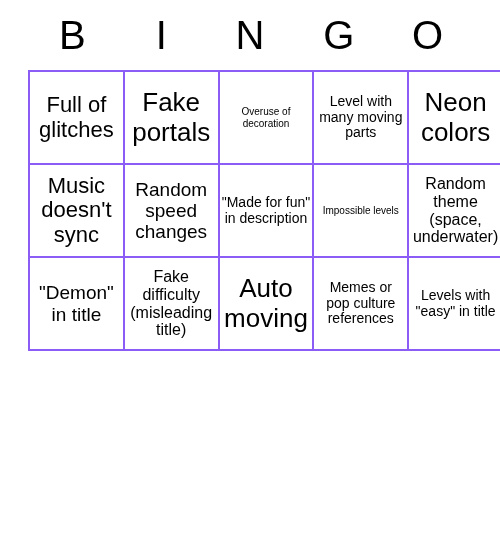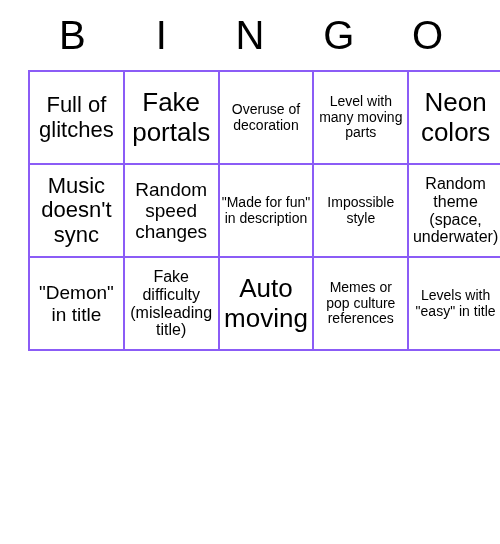--- a/index.html
+++ b/index.html
@@ -63,21 +63,21 @@
   }
   .cell-text {
     display: block;
     width: 100%;
   }
 
   
   .fs-xl   { font-size: 26px; }
   .fs-lg   { font-size: 22px; }
   .fs-md   { font-size: 19px; }
-  .fs-sm   { font-size: 14px; }
+  .fs-sm   { font-size: 10px; }
   .fs-xs   { font-size: 14px; }
   .fs-xxs  { font-size: 16px; }
 </style>
 </head>
 <body>
 
 <div id="card">
 
   <div id="header-row">
     <div class="header-letter">B</div>
@@ -110,21 +110,21 @@
         <td>
             <span class="cell-text fs-lg">Music doesn't sync</span>
           </td>
         <td>
             <span class="cell-text fs-md">Random speed changes</span>
           </td>
         <td>
             <span class="cell-text fs-xs">"Made for fun" in description</span>
           </td>
         <td>
-            <span class="cell-text fs-sm">Impossible style</span>
+            <span class="cell-text fs-sm">Impossible levels</span>
           </td>
         <td>
             <span class="cell-text fs-xxs">Random theme (space, underwater)</span>
           </td>
       </tr>
       <tr>
         <td>
             <span class="cell-text fs-md">"Demon" in title</span>
           </td>
         <td>

